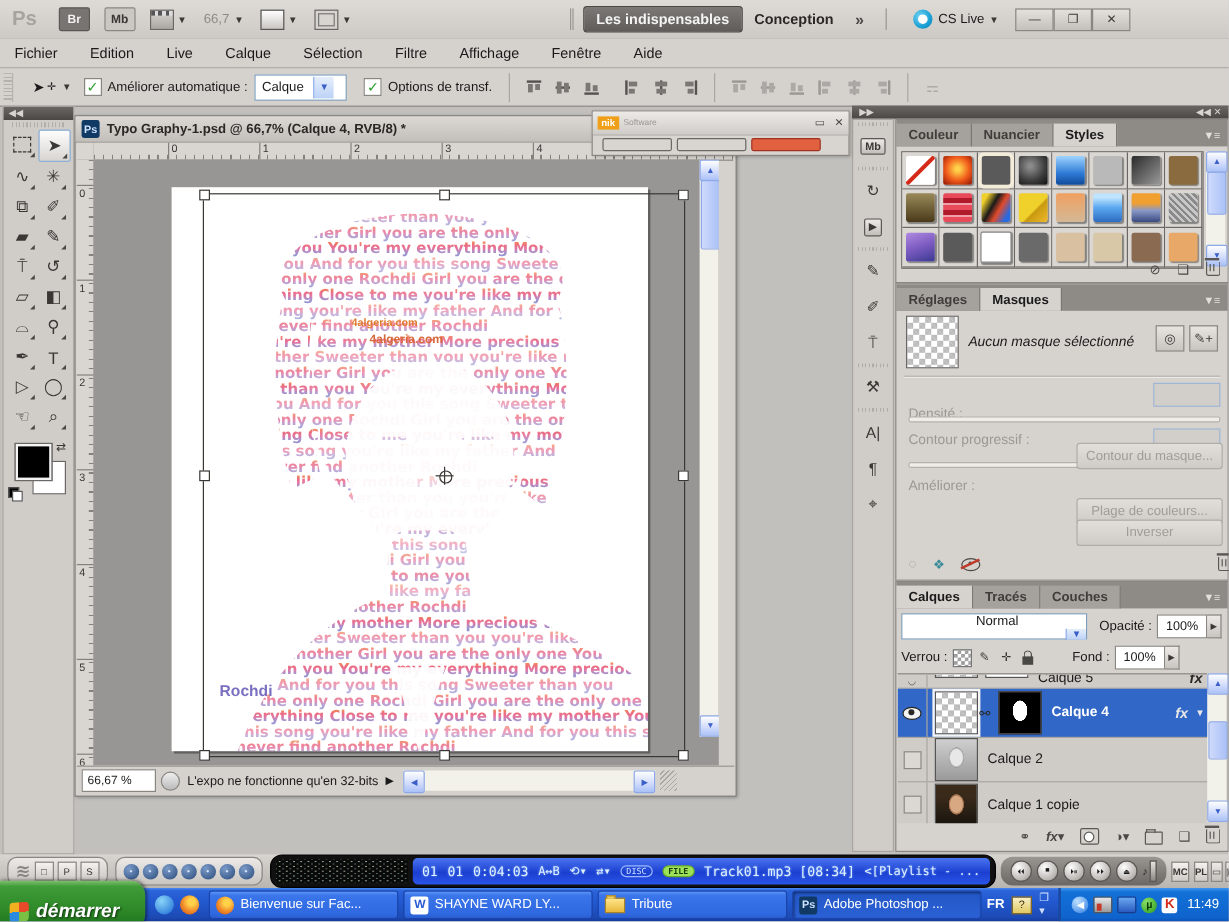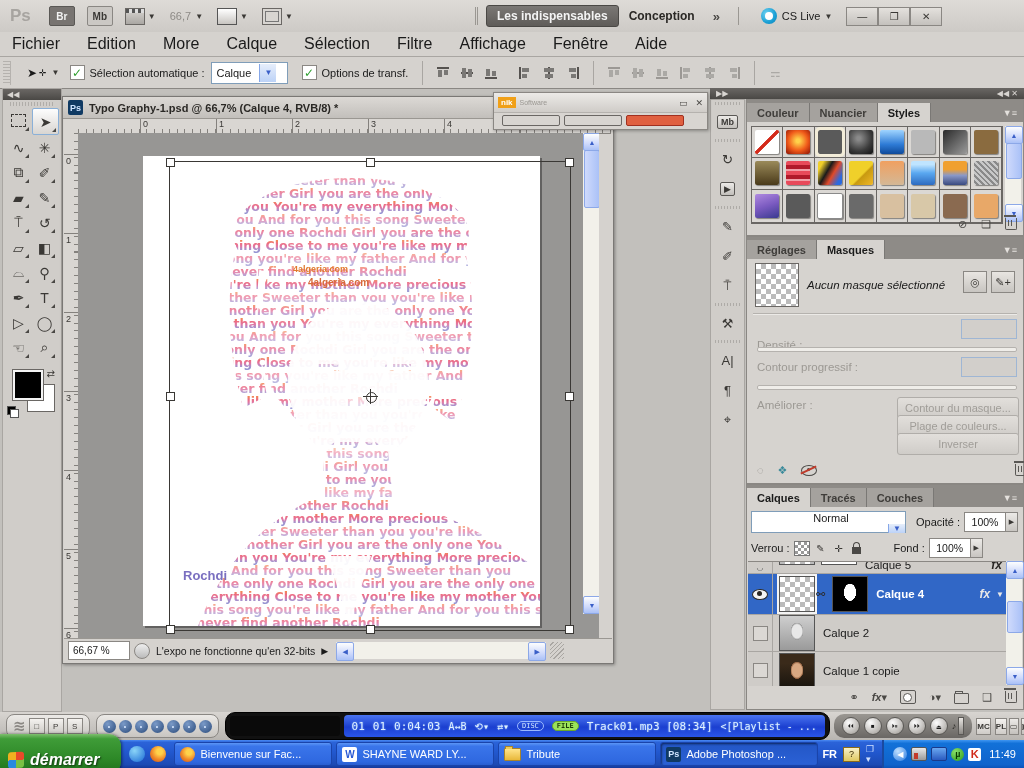--- a/index.html
+++ b/index.html
@@ -23,21 +23,21 @@
   .ws-plain{color:#2a2825;}
   .ws-more{font-size:13px;font-weight:bold;color:#4a4845;margin:0 8px;}
   .cs-live{display:flex;align-items:center;margin-left:12px;}
   .cs-ball{width:16px;height:16px;border-radius:50%;background:radial-gradient(circle at 35% 35%,#6fd2f2,#1a9fd4 60%,#0d7fb4);margin-right:5px;position:relative;}
   .cs-ball:after{content:"";position:absolute;left:4px;top:4px;width:8px;height:8px;border-radius:50%;background:#fff;}
   .win-ctrls{display:flex;margin-left:14px;}
   .win-ctrls .wc{width:30px;height:17px;border:1px solid #8a8783;background:linear-gradient(#e4e1dd,#c4c1bd);display:flex;align-items:center;justify-content:center;font-size:10px;color:#3a3835;}
 
   
   #menu-bar{left:0;top:32px;width:1024px;height:24px;background:#d5d2ce;border-bottom:1px solid #a9a6a2;display:flex;align-items:center;padding-left:12px;}
-  .menu-item{font-size:16px;margin-right:27px;color:#1a1a1a;}
+  .menu-item{font-size:12px;margin-right:27px;color:#1a1a1a;}
 
   
   #options-bar{left:0;top:57px;width:1024px;height:31px;background:#d5d2ce;border-bottom:1px solid #8a8783;display:flex;align-items:center;}
   .grip-v{width:7px;height:24px;margin:0 6px 0 3px;background:repeating-linear-gradient(#b5b2ae 0 1px,transparent 1px 3px);border-right:1px solid #b5b2ae;}
   .tool-badge{display:flex;align-items:center;margin:0 10px;font-size:12px;}
   .sep-v{width:1px;height:24px;background:#a9a6a2;margin:0 8px;}
   .cb{width:13px;height:13px;background:#fff;border:1px solid #8a8783;display:inline-flex;align-items:center;justify-content:center;color:#2d9e2d;font-weight:bold;font-size:12px;margin-right:5px;}
   .opt-label{font-size:11px;margin-right:6px;}
   .xp-select{height:20px;border:1px solid #7f9db9;background:#fff;display:flex;align-items:center;font-size:11px;padding-left:5px;margin-right:14px;}
   .xp-arrow{width:16px;height:18px;margin-left:8px;background:linear-gradient(#e6eefb,#bcd2f7);border-left:1px solid #86a7e8;display:flex;align-items:center;justify-content:center;color:#3a5fc8;font-size:8px;}
@@ -278,34 +278,34 @@
     <span class="win-ctrls">
       <span class="wc">—</span>
       <span class="wc">❐</span>
       <span class="wc">✕</span>
     </span>
   </div>
 
   <div id="menu-bar" class="abs">
       <span class="menu-item">Fichier</span>
       <span class="menu-item">Edition</span>
-      <span class="menu-item">More</span>
+      <span class="menu-item">Live</span>
       <span class="menu-item">Calque</span>
       <span class="menu-item">Sélection</span>
       <span class="menu-item">Filtre</span>
       <span class="menu-item">Affichage</span>
       <span class="menu-item">Fenêtre</span>
       <span class="menu-item">Aide</span>
     </div>
 
   <div id="options-bar" class="abs">
     <span class="grip-v"></span>
     <span class="tool-badge">➤<span style="font-size:9px;margin-left:2px;">✛</span><span class="dd" style="margin:0 0 0 5px;">▼</span></span>
     <span class="cb">✓</span>
-    <span class="opt-label">Sélection automatique :</span>
+    <span class="opt-label">Améliorer automatique :</span>
     <span class="xp-select" style="width:70px;">
       <span>Calque</span>
       <span class="xp-arrow">▼</span>
     </span>
     <span class="cb">✓</span>
     <span class="opt-label">Options de transf.</span>
     <span class="sep-v"></span>
     <span class="ab-group" id="align-group-1">
         <span class="ab-btn">
           <span class="ab-ic al-top">
@@ -795,21 +795,21 @@
       <span class="mask-btn" style="left:216px;top:34px;">◎</span>
       <span class="mask-btn" style="left:244px;top:34px;">✎+</span>
       <div class="hline" style="top:76px;"></div>
       <span class="dis-label" style="left:10px;top:102px;">Densité :</span>
       <span class="dis-input" style="left:214px;top:82px;"></span>
       <div class="slider-line" style="top:110px;"></div>
       <span class="dis-label" style="left:10px;top:124px;">Contour progressif :</span>
       <span class="dis-input" style="left:214px;top:120px;"></span>
       <div class="slider-line" style="top:148px;"></div>
       <span class="dis-label" style="left:10px;top:162px;">Améliorer :</span>
-      <span class="dis-btn" style="top:160px;text-align:right;">Contour du masque...</span>
+      <span class="dis-btn" style="top:132px;text-align:right;">Contour du masque...</span>
       <span class="dis-btn" style="top:178px;">Plage de couleurs...</span>
       <span class="dis-btn" style="top:196px;">Inverser</span>
       <div class="pbottom" style="justify-content:flex-start;padding-left:10px;bottom:4px;">
         <span style="color:#8a8783;">◌</span>
         <span style="color:#3a8a9a;">❖</span>
         <span class="eye-slash"></span>
         <span class="trash" style="margin-left:auto;"></span>
       </div>
     </div>
 

